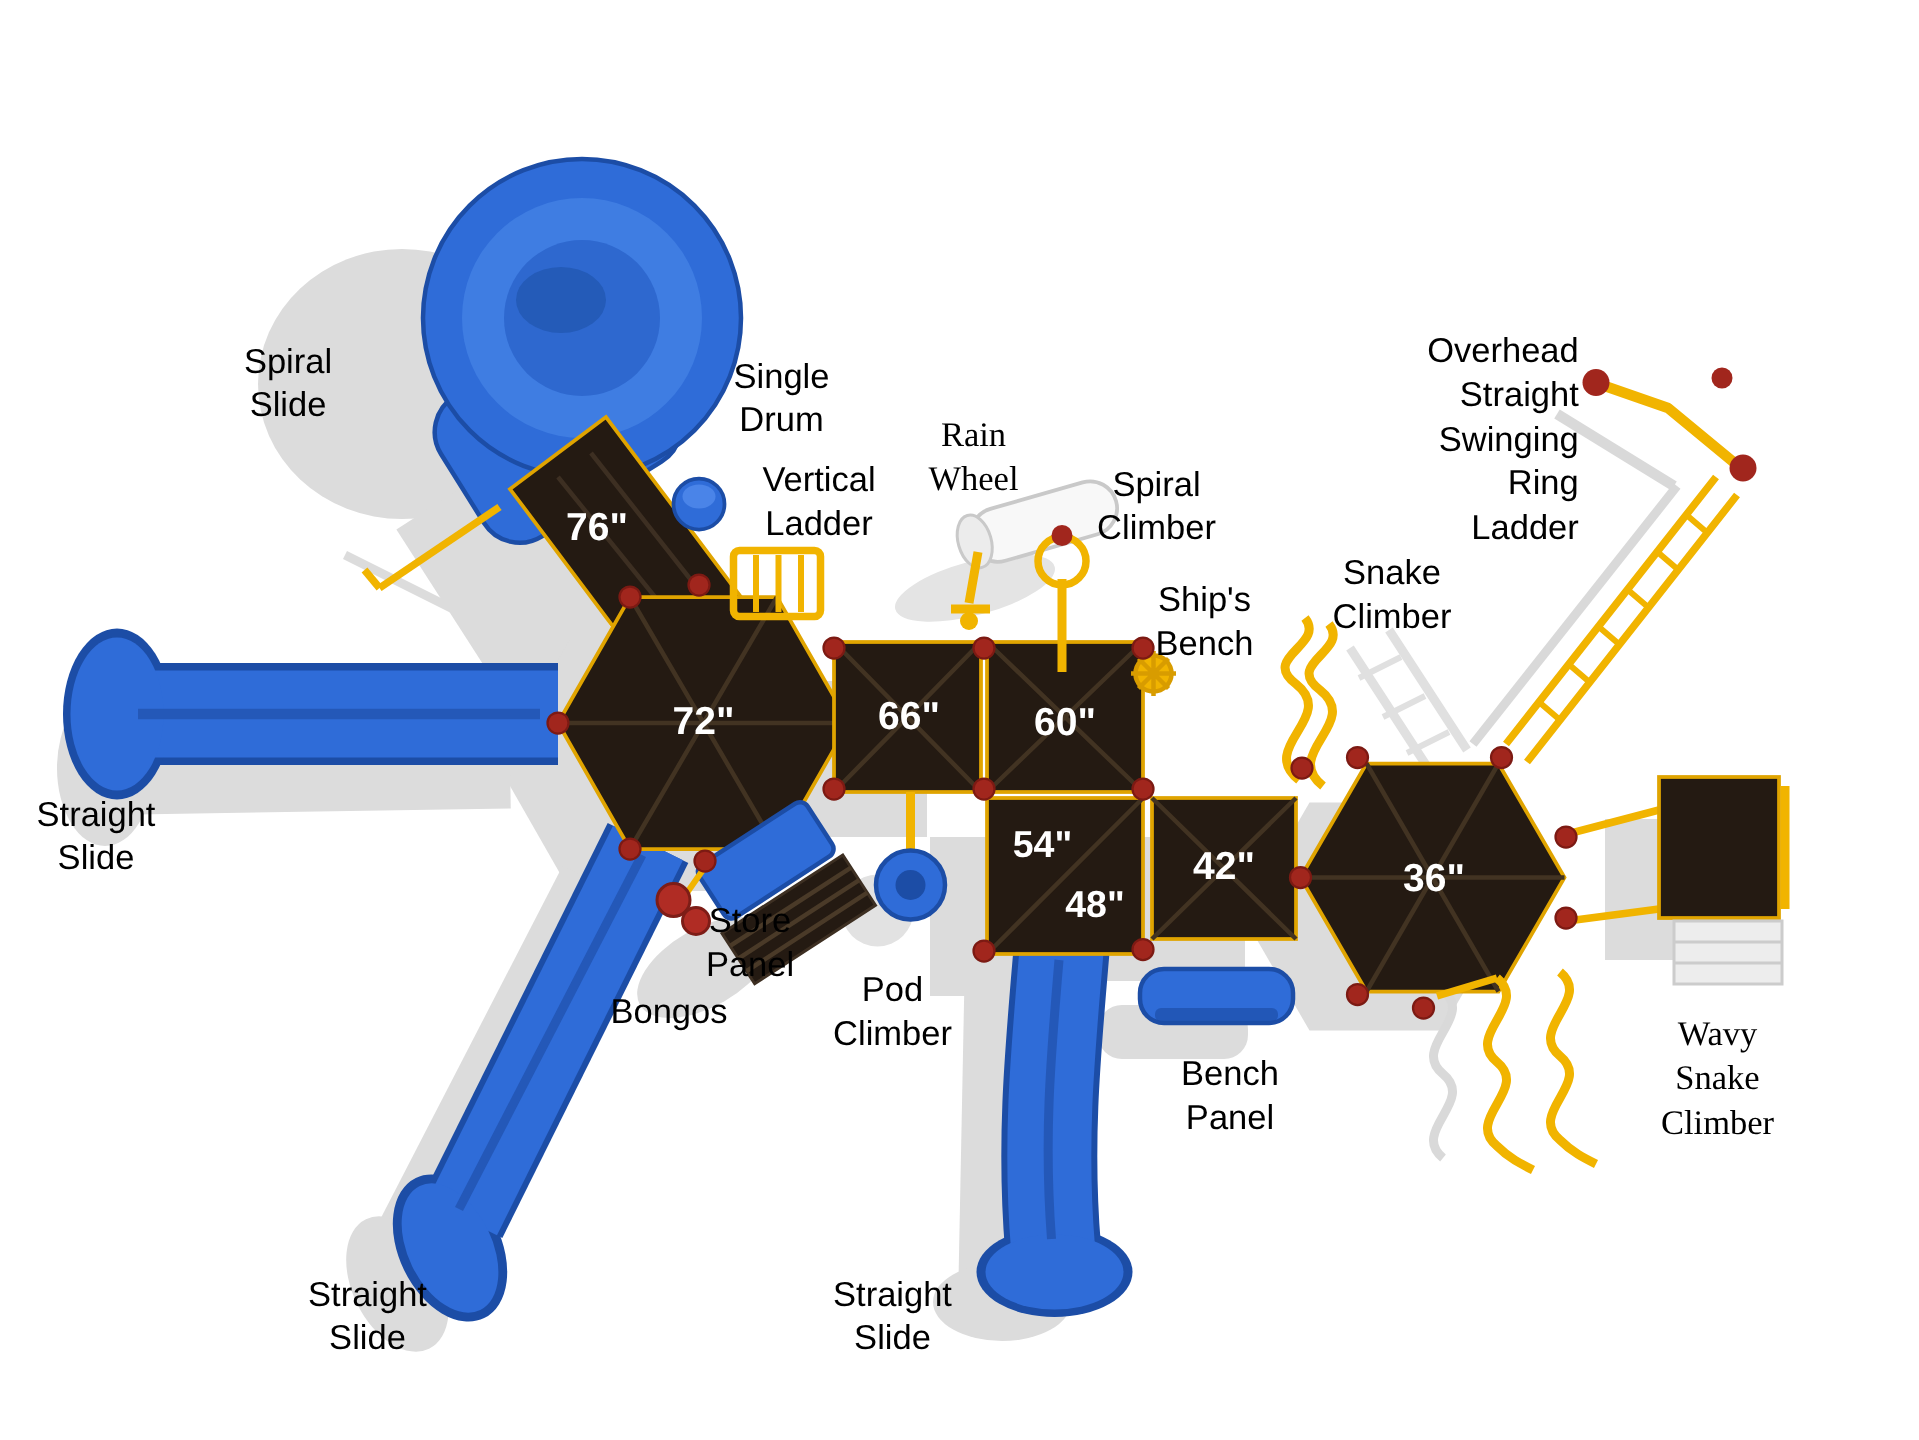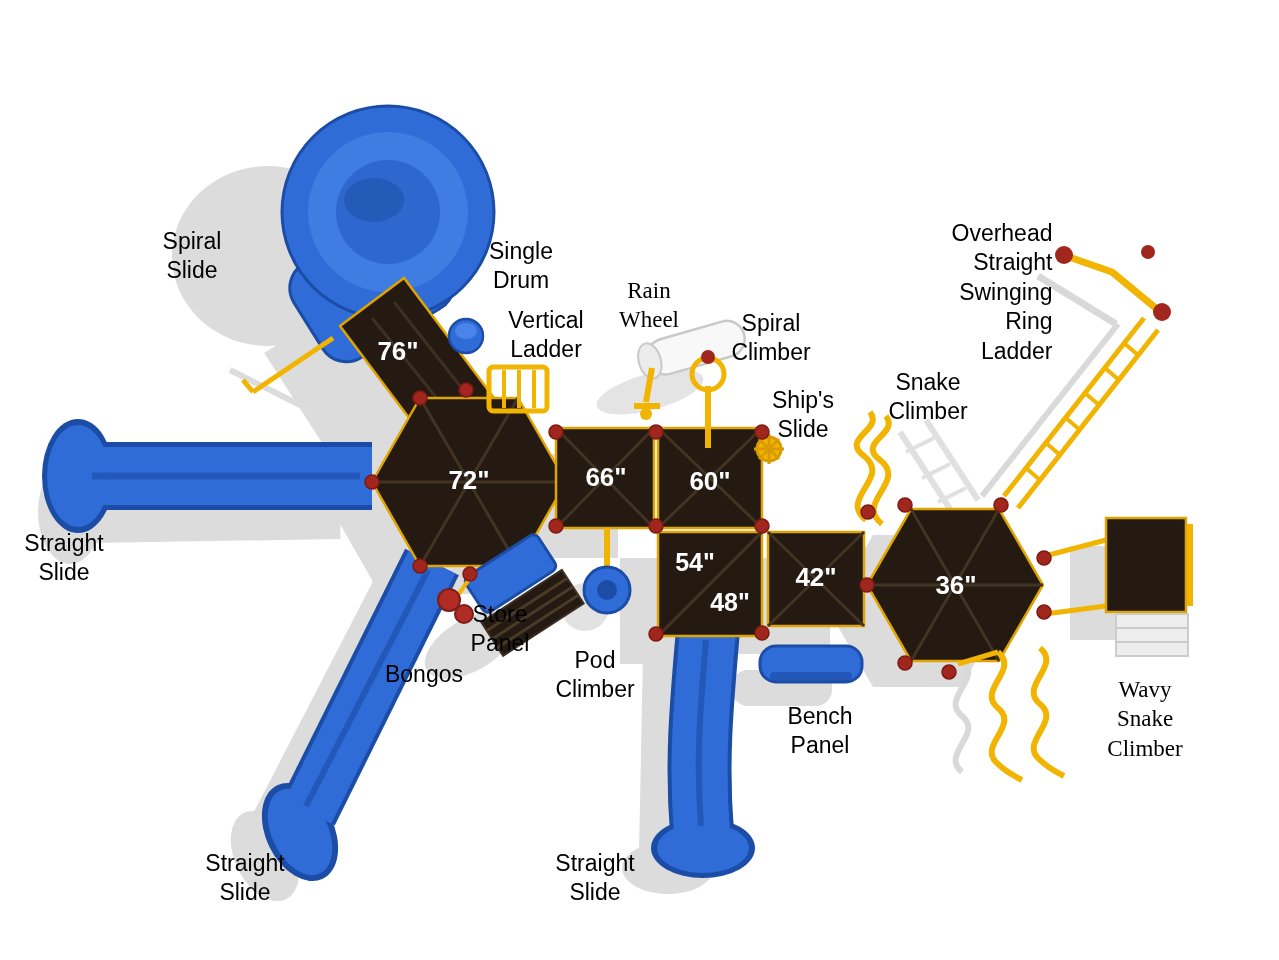--- a/index.html
+++ b/index.html
@@ -262,26 +262,26 @@
 <div class="lbl" style="left:771px;top:338px;">Spiral
 Climber</div>
 <div class="lbl" style="left:1002px;top:293px;text-align:right;">Overhead
 Straight
 Swinging
 Ring
 Ladder</div>
 <div class="lbl" style="left:928px;top:397px;">Snake
 Climber</div>
 <div class="lbl" style="left:803px;top:415px;">Ship's
-Slide</div>
+Bench</div>
 <div class="lbl" style="left:64px;top:558px;">Straight
 Slide</div>
 <div class="lbl" style="left:500px;top:629px;">Store
 Panel</div>
-<div class="lbl" style="left:424px;top:675px;">Bongos</div>
+<div class="lbl" style="left:446px;top:675px;">Bongos</div>
 <div class="lbl" style="left:595px;top:675px;">Pod
 Climber</div>
 <div class="lbl" style="left:820px;top:731px;">Bench
 Panel</div>
 <div class="lbl" style="left:1145px;top:719px;font-family:Liberation Serif, serif;">Wavy
 Snake
 Climber</div>
 <div class="lbl" style="left:245px;top:878px;">Straight
 Slide</div>
 <div class="lbl" style="left:595px;top:878px;">Straight

